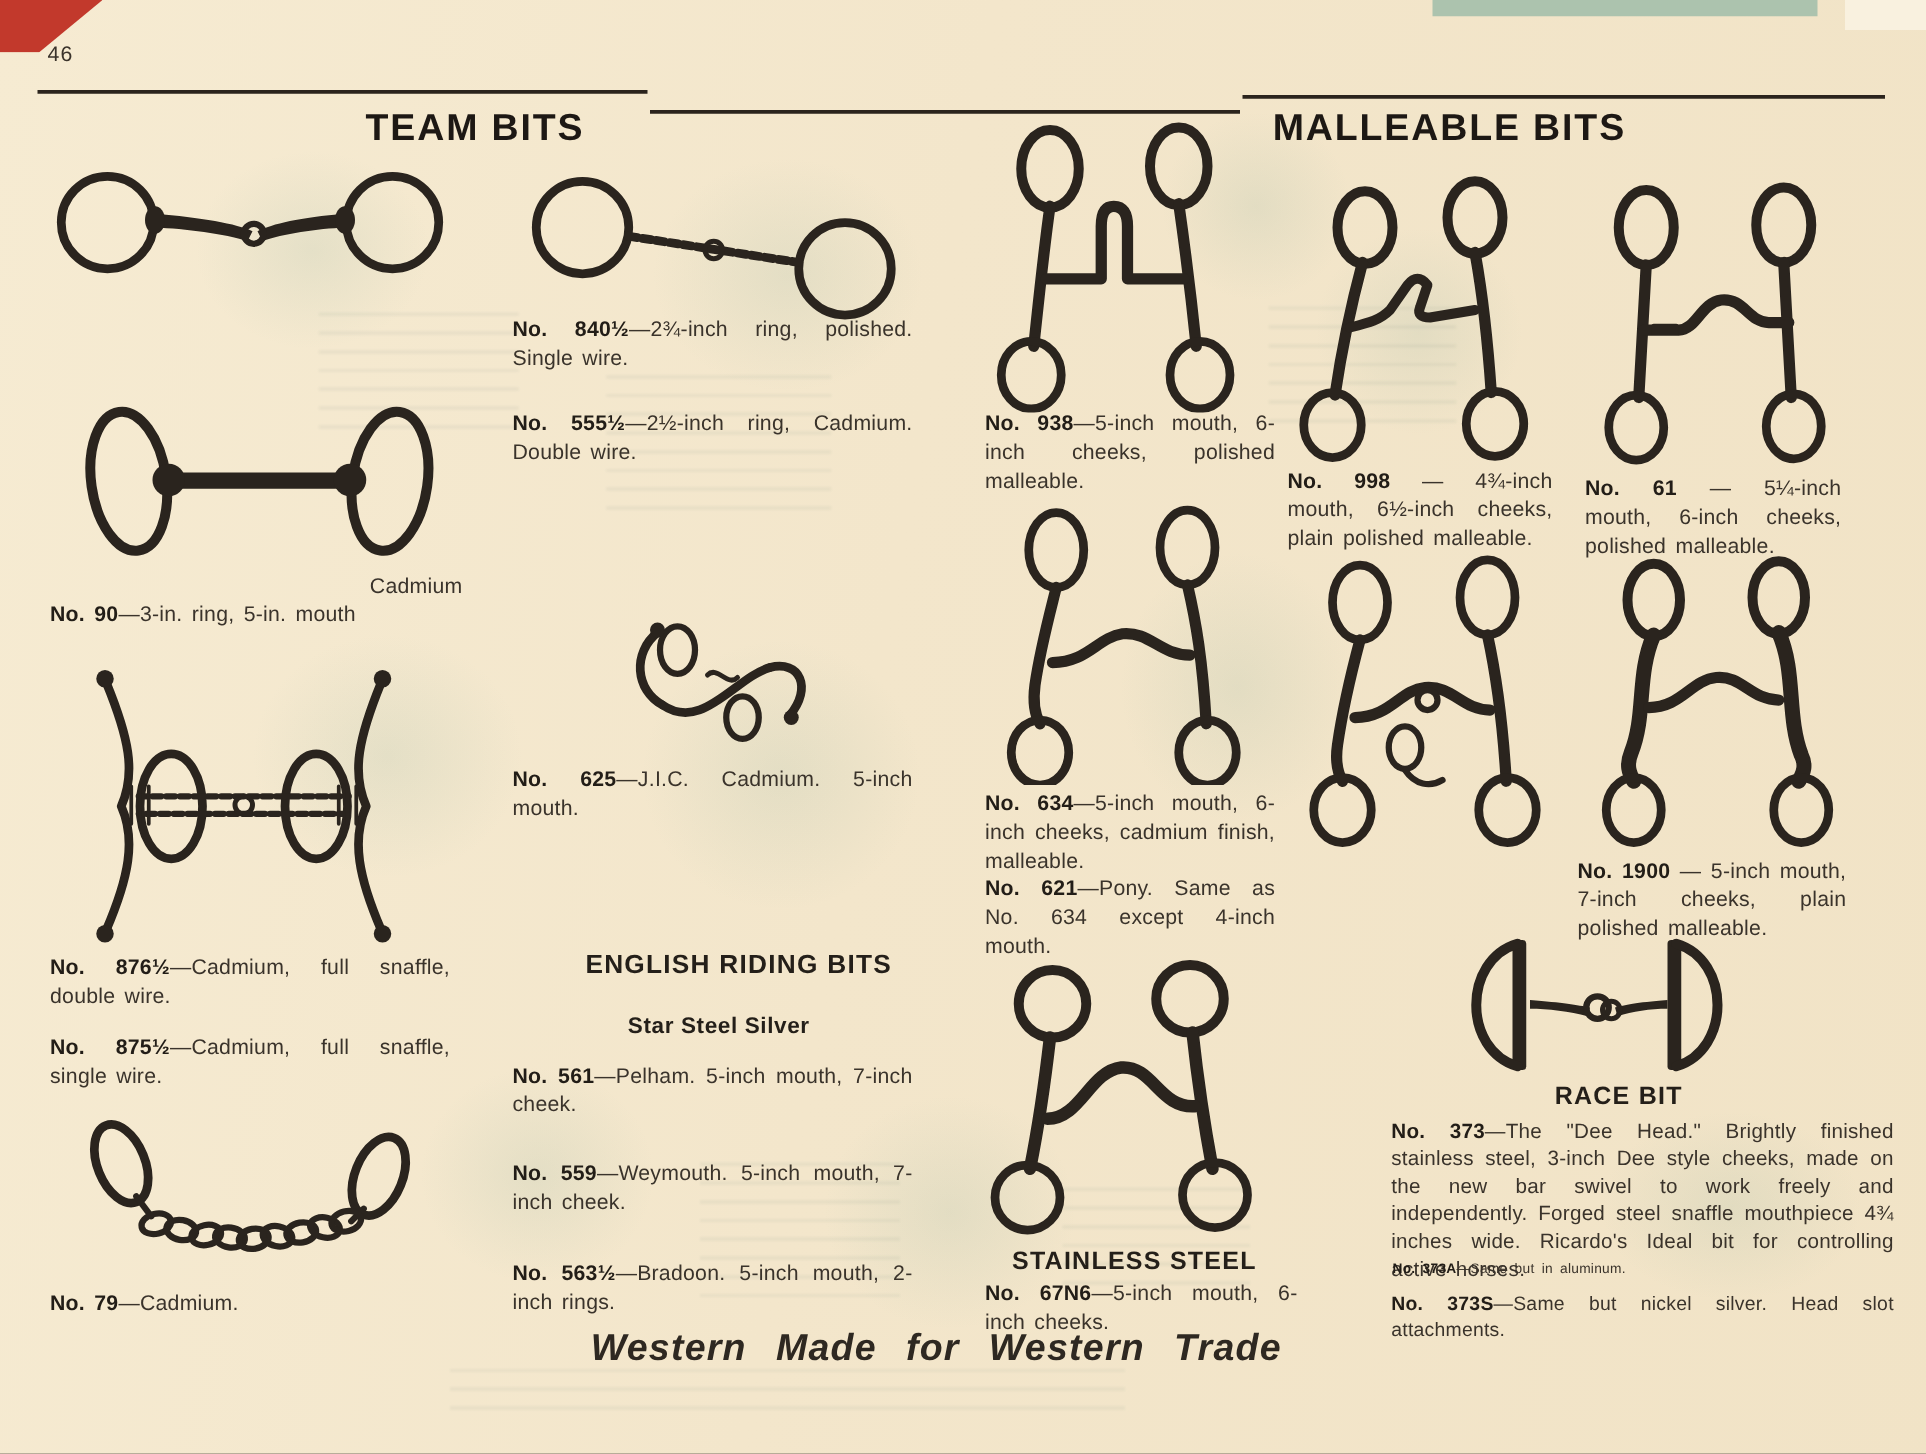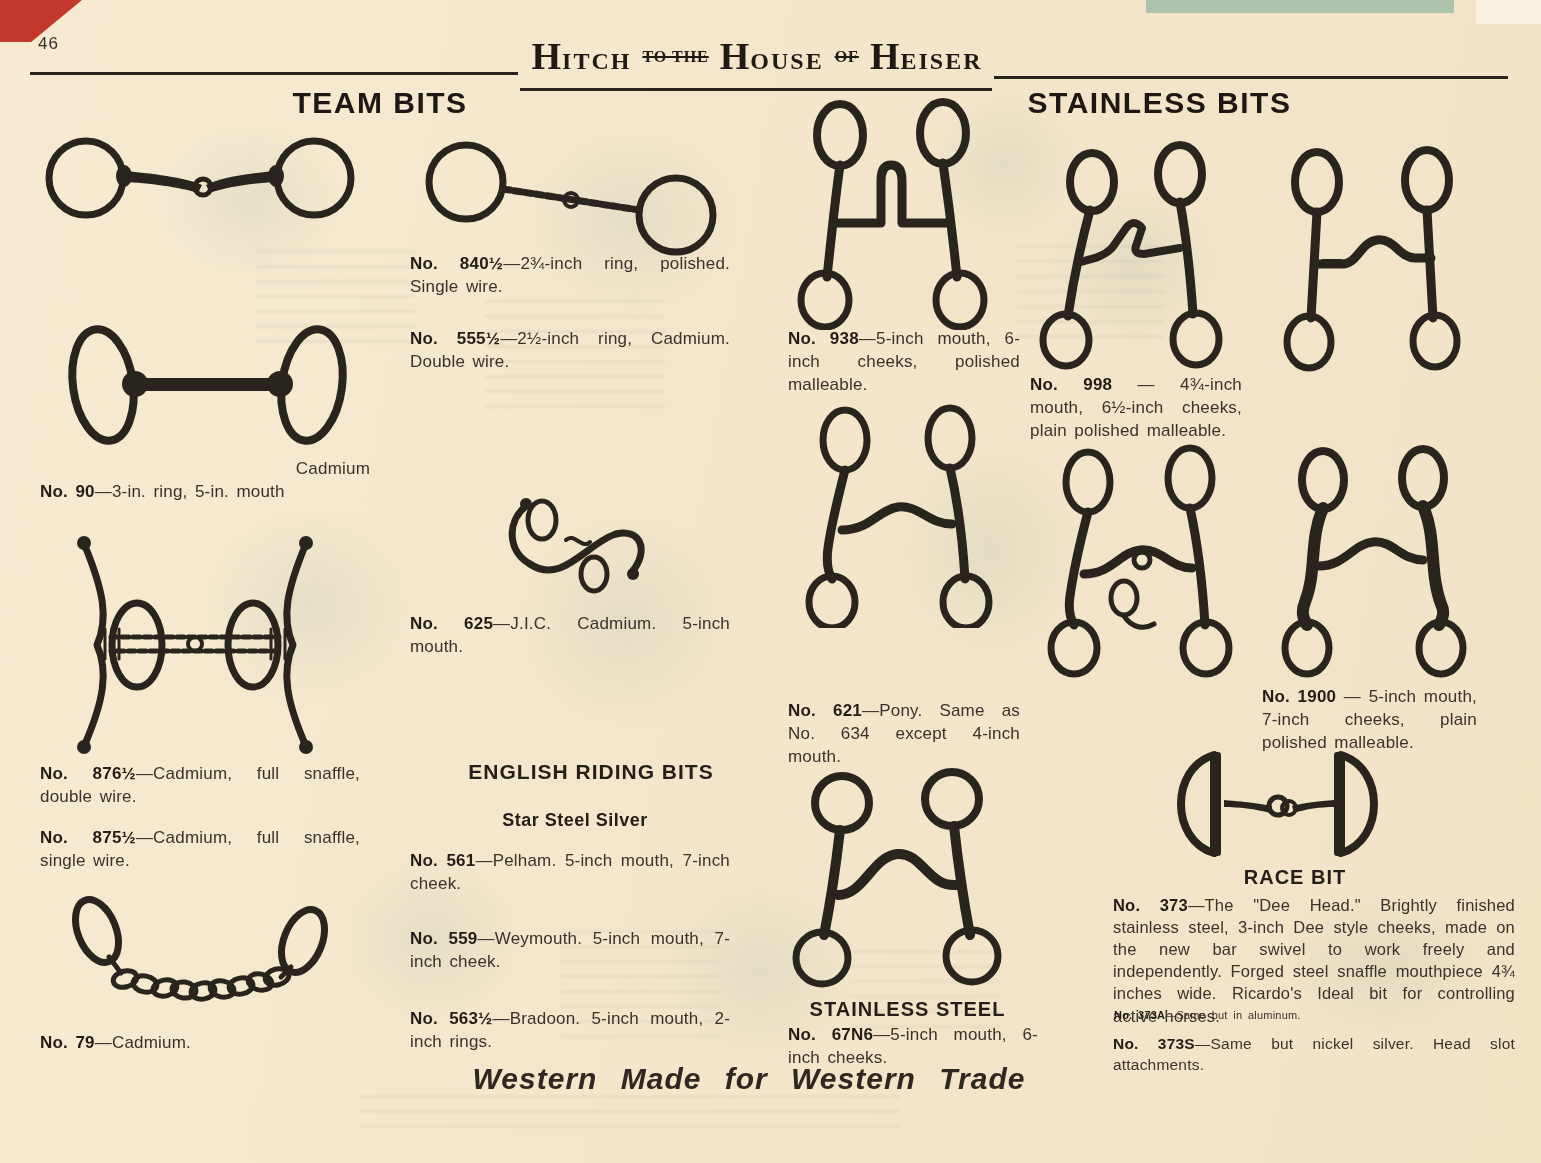--- a/index.html
+++ b/index.html
@@ -67,31 +67,24 @@
   <div class="gtext" style="left:850px;top:950px;width:150px;height:80px"></div>
   <div class="gtext" style="left:360px;top:1095px;width:540px;height:45px"></div>
 
   <div class="corner-red"></div>
   <div class="strip-teal"></div>
   <div class="corner-light"></div>
 
   <div class="pgnum">46</div>
   <div class="rule" style="left:30px;top:72px;width:488px"></div>
   <div class="rule" style="left:994px;top:76px;width:514px"></div>
-  <div class="brand">
-    <span class="bb">H</span><span class="br">ITCH</span>
-    <span class="bs">TO THE</span>
-    <span class="bb">H</span><span class="br">OUSE</span>
-    <span class="bs">OF</span>
-    <span class="bb">H</span><span class="br">EISER</span>
-  </div>
   <div class="rule" style="left:520px;top:88px;width:472px"></div>
 
   <div class="h1" style="left:250px;top:86px;width:260px">TEAM BITS</div>
-  <div class="h1" style="left:1012px;top:86px;width:295px">STAINLESS BITS</div>
+  <div class="h1" style="left:1012px;top:86px;width:295px">MALLEABLE BITS</div>
 
   <svg class="bit" style="left:40px;top:130px" width="320" height="96" viewBox="0 0 320 96">
     <circle cx="46" cy="48" r="37" stroke-width="7"></circle>
     <circle cx="274" cy="48" r="37" stroke-width="7"></circle>
     <path class="f" d="M84 41 C120 44,150 49,162 55 L158 63 C140 57,108 53,84 52 Z"></path>
     <path class="f" d="M236 41 C200 44,178 49,166 55 L170 63 C186 57,214 53,236 52 Z"></path>
     <circle cx="163" cy="57" r="8" stroke-width="5"></circle>
     <ellipse class="f" cx="84" cy="46" rx="8" ry="11"></ellipse>
     <ellipse class="f" cx="236" cy="46" rx="8" ry="11"></ellipse>
   </svg>
@@ -203,20 +196,23 @@
 
   <svg class="bit" style="left:790px;top:398px" width="215" height="230" viewBox="0 0 215 230">
     <ellipse cx="55" cy="42" rx="22" ry="30" stroke-width="7"></ellipse>
     <ellipse cx="160" cy="40" rx="22" ry="30" stroke-width="7"></ellipse>
     <path d="M55 72 C48 100,42 122,38 150 C36 165,38 174,42 181" stroke-width="9"></path>
     <path d="M160 70 C167 100,172 130,175 181" stroke-width="9"></path>
     <ellipse cx="42" cy="204" rx="23" ry="26" stroke-width="7"></ellipse>
     <ellipse cx="176" cy="204" rx="23" ry="26" stroke-width="7"></ellipse>
     <path d="M52 132 C80 132,88 112,108 109 C130 107,138 126,162 126" stroke-width="9"></path>
   </svg>
+  <div class="cap" style="left:788px;top:632px;width:232px">
+    <span class="no">No. 634</span><span>—5-inch mouth, 6-inch cheeks, cadmium finish, malleable.</span>
+  </div>
   <div class="cap" style="left:788px;top:700px;width:232px">
     <span class="no">No. 621</span><span>—Pony. Same as No. 634 except 4-inch mouth.</span>
   </div>
 
   <svg class="bit" style="left:780px;top:755px" width="235" height="235" viewBox="0 0 235 235">
     <circle cx="62" cy="48" r="27" stroke-width="8"></circle>
     <circle cx="172" cy="44" r="27" stroke-width="8"></circle>
     <path d="M60 75 C56 110,50 150,44 180" stroke-width="10"></path>
     <path d="M174 71 C178 108,184 148,190 180" stroke-width="10"></path>
     <circle cx="42" cy="203" r="26" stroke-width="7"></circle>
@@ -244,20 +240,23 @@
   <svg class="bit" style="left:1265px;top:140px" width="210" height="232" viewBox="0 0 210 232">
     <ellipse cx="52" cy="42" rx="22" ry="30" stroke-width="8"></ellipse>
     <ellipse cx="162" cy="40" rx="22" ry="30" stroke-width="8"></ellipse>
     <path d="M52 72 L46 178" stroke-width="9"></path>
     <path d="M162 70 L168 178" stroke-width="9"></path>
     <ellipse cx="44" cy="202" rx="22" ry="26" stroke-width="7"></ellipse>
     <ellipse cx="170" cy="201" rx="22" ry="26" stroke-width="7"></ellipse>
     <path d="M50 124 L78 124 C92 124,96 102,112 100 C130 98,134 118,150 118 L166 118" stroke-width="9"></path>
     <rect class="f" x="56" y="119" width="22" height="9" rx="2"></rect>
   </svg>
+  <div class="cap" style="left:1268px;top:380px;width:205px">
+    <span class="no">No. 61</span><span> — 5¼-inch mouth, 6-inch cheeks, polished malleable.</span>
+  </div>
 
   <svg class="bit" style="left:1030px;top:440px" width="215" height="240" viewBox="0 0 215 240">
     <ellipse cx="58" cy="42" rx="22" ry="30" stroke-width="7"></ellipse>
     <ellipse cx="160" cy="38" rx="22" ry="30" stroke-width="7"></ellipse>
     <path d="M58 72 C50 102,44 128,40 156 C38 170,40 178,44 185" stroke-width="9"></path>
     <path d="M160 68 C167 100,172 135,175 185" stroke-width="9"></path>
     <ellipse cx="44" cy="208" rx="23" ry="26" stroke-width="7"></ellipse>
     <ellipse cx="176" cy="208" rx="23" ry="26" stroke-width="7"></ellipse>
     <path d="M54 134 C82 134,90 112,110 110 C132 108,140 128,162 128" stroke-width="9"></path>
     <ellipse cx="94" cy="158" rx="13" ry="17" stroke-width="5"></ellipse>

